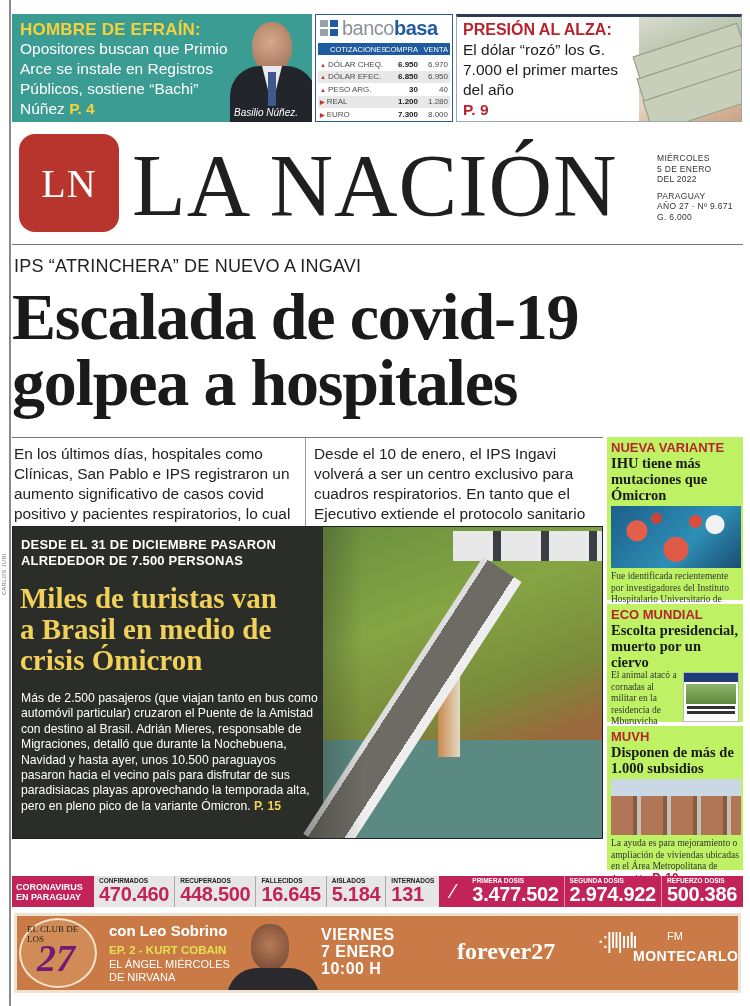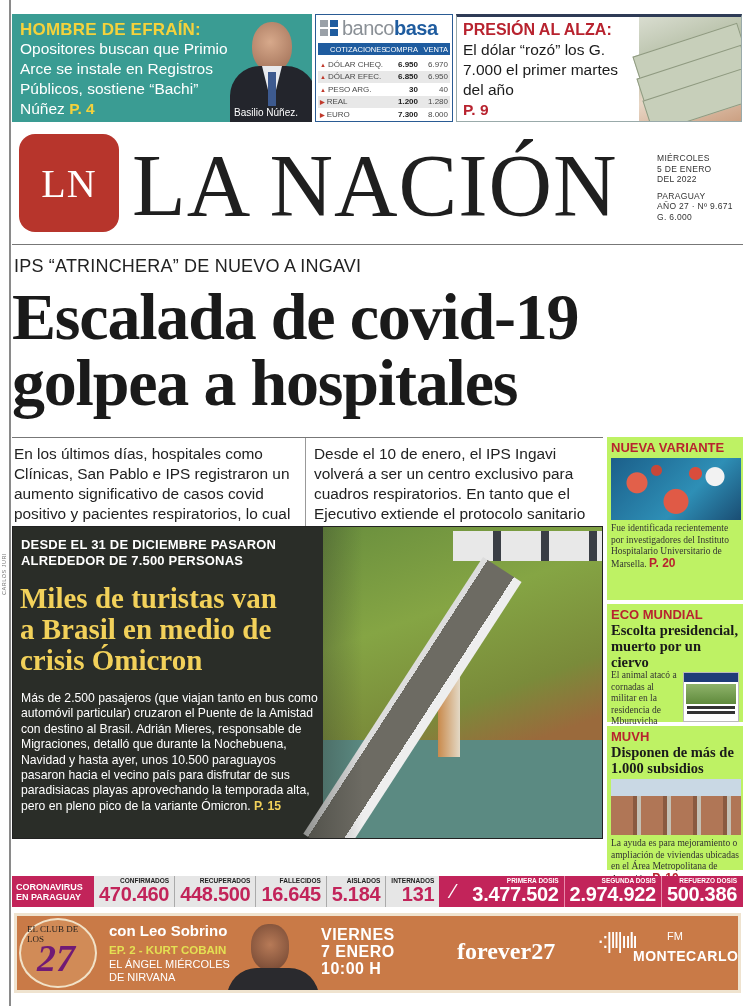--- a/index.html
+++ b/index.html
@@ -11,21 +11,21 @@
   
   .teaser-left { left: 12px; top: 14px; width: 300px; height: 108px; background: #3a9c93; overflow: hidden; }
   .teaser-left .kicker { position: absolute; left: 8px; top: 6px; font-weight: 900; font-size: 17px; color: #f4d23c; letter-spacing: .2px; }
   .teaser-left .body { position: absolute; left: 8px; top: 25px; width: 210px; font-size: 15.5px; line-height: 20px; color: #ffffff; }
   .teaser-left .pg { color: #f4d23c; font-weight: 900; }
   .portrait { position: absolute; left: 210px; top: 0; width: 92px; height: 108px; }
   .portrait .head { position: absolute; left: 30px; top: 8px; width: 40px; height: 50px; border-radius: 48%; background: radial-gradient(circle at 45% 40%, #d7a98b, #9b6a52); }
   .portrait .suit { position: absolute; left: 8px; top: 52px; width: 86px; height: 60px; border-radius: 30px 30px 0 0; background: #23252c; }
   .portrait .shirt { position: absolute; left: 40px; top: 52px; width: 20px; height: 40px; background: #e8eaee; clip-path: polygon(0 0,100% 0,50% 100%); }
   .portrait .tie { position: absolute; left: 46px; top: 58px; width: 8px; height: 34px; background: #3d5a8f; }
-  .portrait .cap { position: absolute; right: 16px; bottom: 4px; font-size: 10px; color: #fff; }
+  .portrait .cap { position: absolute; right: 16px; bottom: 4px; font-size: 10px; font-style: italic; color: #fff; }
 
   .bank { left: 315px; top: 14px; width: 138px; height: 108px; border: 1px solid #2a5b94; background: #fff; }
   .bank .logo { position: absolute; left: 4px; top: 2px; height: 22px; display: flex; align-items: center; gap: 4px; }
   .bank .sq { width: 18px; height: 16px; display: grid; grid-template-columns: 1fr 1fr; gap: 2px; }
   .bank .sq i { display: block; background: #9aa1a8; }
   .bank .sq i:nth-child(2), .bank .sq i:nth-child(4) { background: #1f5c9f; }
   .bank .b1 { font-size: 20px; color: #8a9096; font-weight: 400; letter-spacing: -.5px; }
   .bank .b2 { font-size: 20px; color: #1f5c9f; font-weight: 900; letter-spacing: -.5px; margin-left: -4px; }
   .bank .hdr { position: absolute; left: 2px; top: 28px; width: 132px; height: 12px; background: #1f5c9f; color: #fff; font-size: 7.5px; display: flex; align-items: center; }
   .bank .hdr span { display: block; }
@@ -82,21 +82,21 @@
   .photo .kicker { position: absolute; left: 8px; top: 10px; font-weight: 700; font-size: 13px; line-height: 16px; color: #fff; letter-spacing: .2px; }
   .photo .title { position: absolute; left: 7px; top: 56px; font-family: "Liberation Serif", serif; font-weight: 700; font-size: 29px; line-height: 31px; color: #f2d15a; }
   .photo .body { position: absolute; left: 8px; top: 164px; width: 300px; font-size: 12.2px; line-height: 15.4px; color: #fff; }
   .photo .pg { color: #f2d15a; font-weight: 900; text-align: center; }
   .credit { left: 1px; top: 553px; font-size: 5.5px; color: #777; writing-mode: vertical-rl; transform: rotate(180deg); letter-spacing: .5px; }
 
   
   .stats { left: 12px; top: 876px; width: 731px; height: 31px; display: flex; }
   .stats .label { width: 82px; background: #c2245a; color: #fff; font-weight: 900; font-size: 9px; line-height: 10px; padding: 6px 4px; }
   .stats .grey { display: flex; background: #e6e6e6; }
-  .stats .cell { text-align: right; padding: 1px 5px 0; border-right: 1px solid #aaa; }
+  .stats .cell { text-align: left; padding: 1px 5px 0; border-right: 1px solid #aaa; }
   .stats .cell:last-child { border-right: none; }
   .stats .cap { font-size: 6.5px; font-weight: 900; color: #222; }
   .stats .num { font-size: 20px; font-weight: 700; color: #c2245a; line-height: 20px; letter-spacing: -.3px; }
   .stats .vax { display: flex; background: #c2245a; flex: 1; align-items: stretch; }
   .stats .vax .cell { border-right: 1px solid #e98aaa; }
   .stats .vax .cap { color: #fff; }
   .stats .vax .num { color: #fff; }
   .syringe { width: 28px; display: flex; align-items: center; justify-content: center; color: #fff; font-size: 20px; }
 
   
@@ -218,20 +218,21 @@
 <div class="abs lead-col" style="left:14px">En los últimos días, hospitales como Clínicas, San Pablo e IPS registraron un aumento significativo de casos covid positivo y pacientes respiratorios, lo cual obliga a reforzar el área de contingencia.</div>
 <div class="col-div abs"></div>
 <div class="abs lead-col" style="left:314px">
   <span>Desde el 10 de enero, el IPS Ingavi volverá a ser un centro exclusivo para cuadros respiratorios. En tanto que el Ejecutivo extiende el protocolo sanitario hasta el 18 de enero, sin modificaciones.</span>
   <span class="pg-red">P. 4 Y 16</span>
 </div>
 <div class="abs rule" style="left:12px;top:548px;width:591px"></div>
 
 <div class="side-item" style="top:437px;height:163px">
   <div class="kick">NUEVA VARIANTE</div>
+  <div class="hd">IHU tiene más mutaciones que Ómicron</div>
   <div class="virus"></div>
   <div class="tx"><span>Fue identificada recientemente por investigadores del Instituto Hospitalario Universitario de Marsella.</span> <span class="pg">P. 20</span></div>
 </div>
 <div class="side-item" style="top:604px;height:118px">
   <div class="kick">ECO MUNDIAL</div>
   <div class="hd">Escolta presidencial, muerto por un ciervo</div>
   <div class="deer">
       <div class="top"></div>
       <div class="pic"></div>
       <div class="ln"></div>

